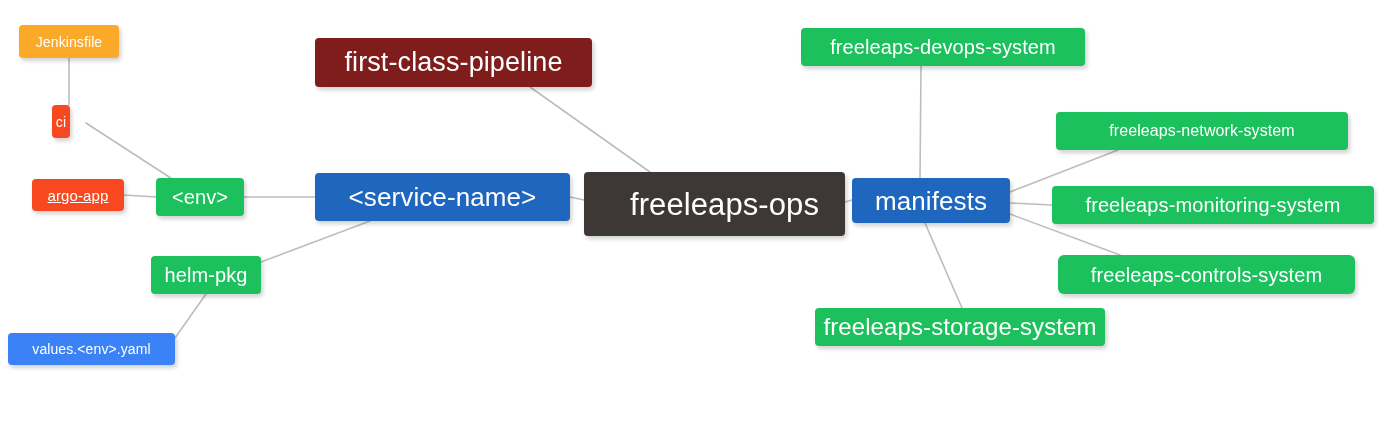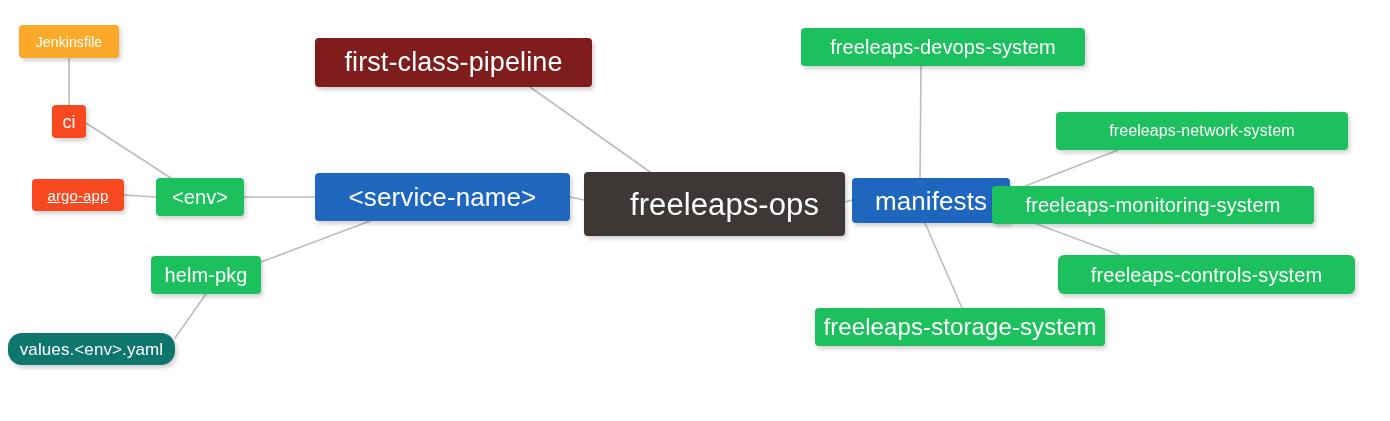--- a/index.html
+++ b/index.html
@@ -60,54 +60,54 @@
       <line x1="920" y1="178" x2="921" y2="66" stroke="#bdbdbd" stroke-width="1.6" stroke-linecap="round"></line>
       <line x1="1010" y1="192" x2="1118" y2="150" stroke="#bdbdbd" stroke-width="1.6" stroke-linecap="round"></line>
       <line x1="1010" y1="203" x2="1052" y2="205" stroke="#bdbdbd" stroke-width="1.6" stroke-linecap="round"></line>
       <line x1="1010" y1="214" x2="1120" y2="255" stroke="#bdbdbd" stroke-width="1.6" stroke-linecap="round"></line>
       <line x1="925" y1="223" x2="962" y2="308" stroke="#bdbdbd" stroke-width="1.6" stroke-linecap="round"></line>
     </svg>
   <div id="node-layer">
       <div class="node" style="left: 19px; top: 25px; width: 100px; height: 33px; background: rgb(251, 169, 41); font-size: 14px;">
         <span class="node-label">Jenkinsfile</span>
       </div>
-      <div class="node" style="left: 52px; top: 105px; width: 34px; height: 33px; background: rgb(248, 72, 31); font-size: 18px;">
+      <div class="node" style="left: 52px; top: 105px; width: 18px; height: 33px; background: rgb(248, 72, 31); font-size: 14px;">
         <span class="node-label">ci</span>
       </div>
       <div class="node" style="left: 32px; top: 179px; width: 92px; height: 32px; background: rgb(248, 72, 31); font-size: 15px; text-decoration: underline;">
         <span class="node-label">argo-app</span>
       </div>
       <div class="node" style="left: 156px; top: 178px; width: 88px; height: 38px; background: rgb(28, 192, 93); font-size: 20px;">
         <span class="node-label">&lt;env&gt;</span>
       </div>
       <div class="node" style="left: 151px; top: 256px; width: 110px; height: 38px; background: rgb(28, 192, 93); font-size: 20px;">
         <span class="node-label">helm-pkg</span>
       </div>
-      <div class="node" style="left: 8px; top: 333px; width: 167px; height: 32px; background: #0f766e; font-size: 17px; border-radius: 14px;">
+      <div class="node" style="left: 8px; top: 333px; width: 167px; height: 32px; background: #3b82f6; font-size: 14px;">
         <span class="node-label">values.&lt;env&gt;.yaml</span>
       </div>
       <div class="node" style="left: 315px; top: 38px; width: 277px; height: 49px; background: #7f1d1d; font-size: 27px;">
         <span class="node-label">first-class-pipeline</span>
       </div>
       <div class="node" style="left: 315px; top: 173px; width: 255px; height: 48px; background: rgb(31, 102, 191); font-size: 26px;">
         <span class="node-label">&lt;service-name&gt;</span>
       </div>
       <div class="node" style="left: 584px; top: 172px; width: 261px; height: 64px; background: rgb(61, 56, 54); font-size: 31px; padding-left: 20px;">
         <span class="node-label">freeleaps-ops</span>
       </div>
       <div class="node" style="left: 852px; top: 178px; width: 158px; height: 45px; background: rgb(31, 102, 191); font-size: 26px;">
         <span class="node-label">manifests</span>
       </div>
       <div class="node" style="left: 801px; top: 28px; width: 284px; height: 38px; background: rgb(28, 192, 93); font-size: 20px;">
         <span class="node-label">freeleaps-devops-system</span>
       </div>
       <div class="node" style="left: 1056px; top: 112px; width: 292px; height: 38px; background: rgb(28, 192, 93); font-size: 16px;">
         <span class="node-label">freeleaps-network-system</span>
       </div>
-      <div class="node" style="left: 992px; top: 186px; width: 322px; height: 38px; background: rgb(28, 192, 93); font-size: 20px;">
+      <div class="node" style="left: 1052px; top: 186px; width: 322px; height: 38px; background: rgb(28, 192, 93); font-size: 20px;">
         <span class="node-label">freeleaps-monitoring-system</span>
       </div>
       <div class="node" style="left: 1058px; top: 255px; width: 297px; height: 39px; background: rgb(28, 192, 93); font-size: 20px; border-radius: 6px;">
         <span class="node-label">freeleaps-controls-system</span>
       </div>
       <div class="node" style="left: 815px; top: 308px; width: 290px; height: 38px; background: rgb(28, 192, 93); font-size: 24px;">
         <span class="node-label">freeleaps-storage-system</span>
       </div>
     </div>
 </div>

